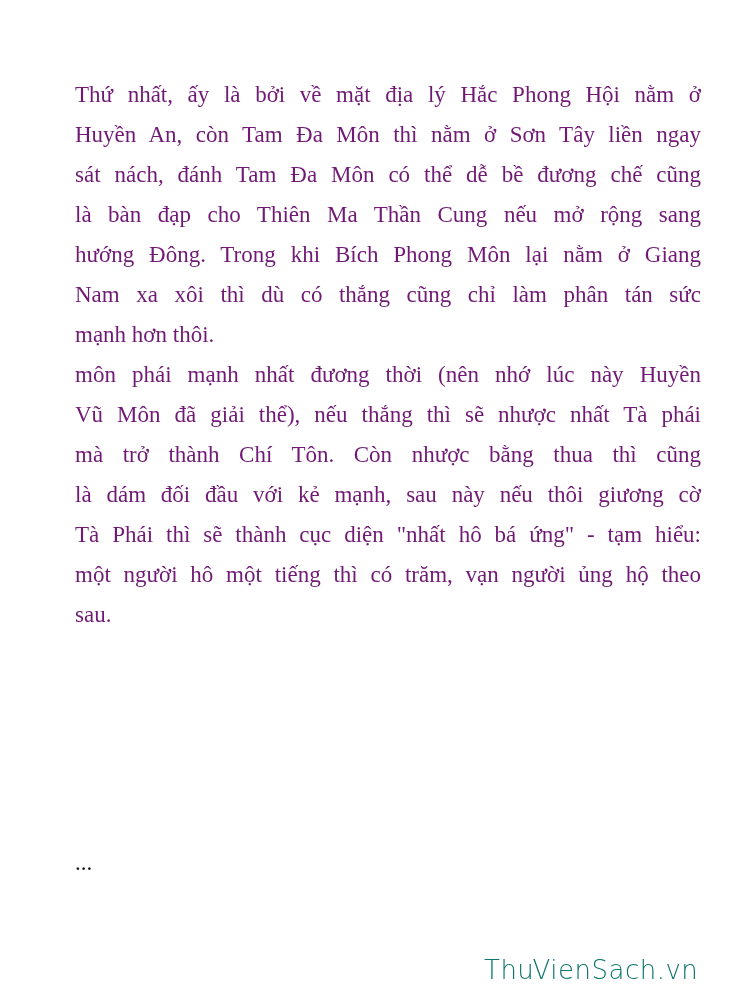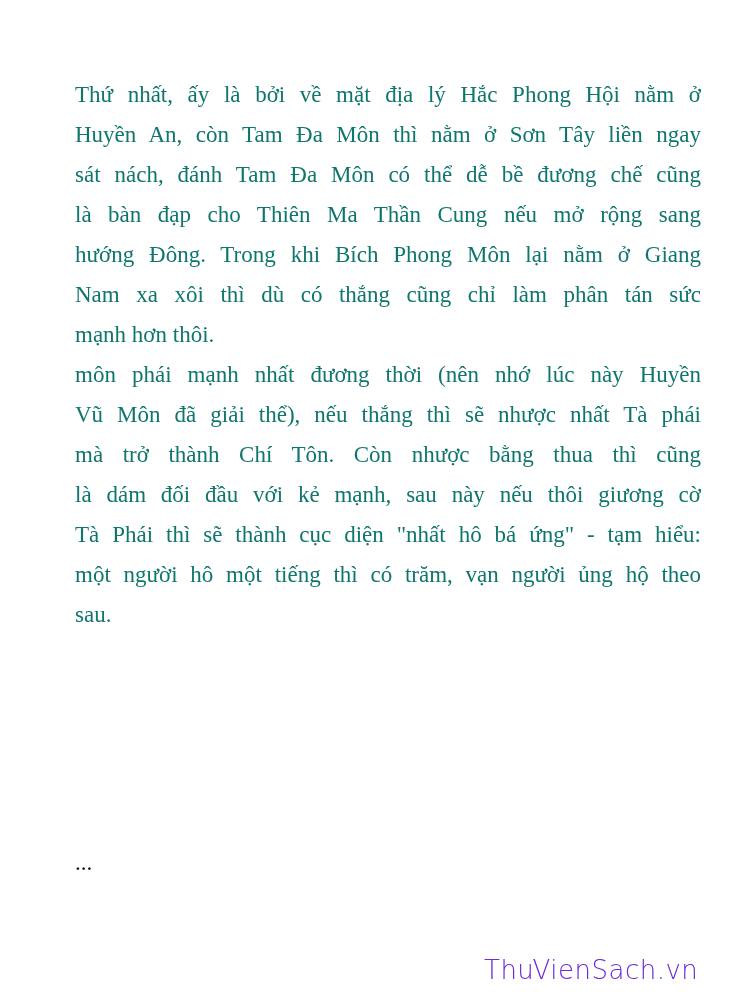--- a/index.html
+++ b/index.html
@@ -5,35 +5,35 @@
     html, body { margin: 0; padding: 0; background: #ffffff; }
     body { width: 750px; height: 1000px; position: relative; overflow: hidden; }
     .page {
       position: absolute; left: 0; top: 0; width: 750px; height: 1000px; background: #ffffff;
     }
     .text-block {
       position: absolute; left: 75px; top: 75px; width: 626px;
       font-family: "Liberation Serif", serif;
       font-size: 23px;
       line-height: 40px;
-      color: #0f766e;
+      color: #701a75;
     }
     .line {
       display: block; height: 40px; white-space: nowrap;
       text-align: justify; text-align-last: justify;
     }
     .line.last { text-align-last: left; }
     .ellipsis {
       position: absolute; left: 75px; top: 850px;
       font-family: "Liberation Serif", serif; font-size: 23px; color: #111111;
     }
     .watermark {
       position: absolute; left: 484px; top: 955px;
       font-family: "DejaVu Sans", sans-serif; font-size: 26px;
-      color: #6d28d9; letter-spacing: 0.5px; font-weight: 300;
+      color: #0f766e; letter-spacing: 0.5px; font-weight: 300;
     }
   </style>
 </head>
 <body>
 
 <div class="page">
   <div class="text-block">
     <div>
       <span class="line">Thứ nhất, ấy là bởi về mặt địa lý Hắc Phong Hội nằm ở</span>
       <span class="line">Huyền An, còn Tam Đa Môn thì nằm ở Sơn Tây liền ngay</span>

